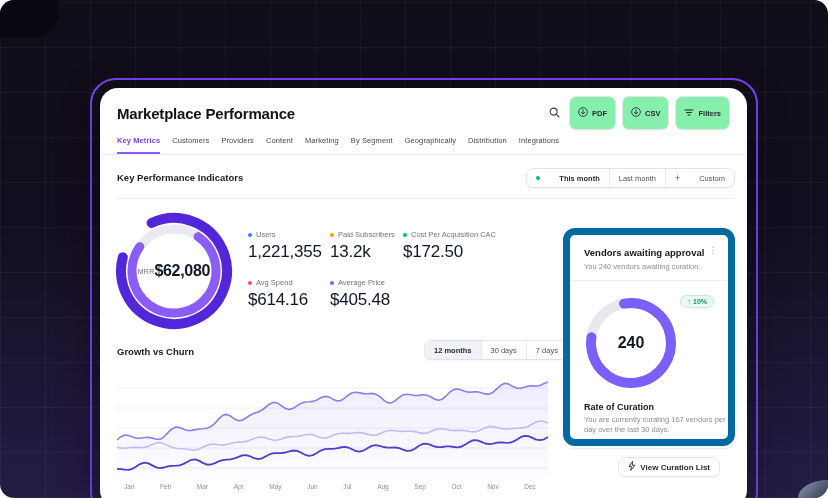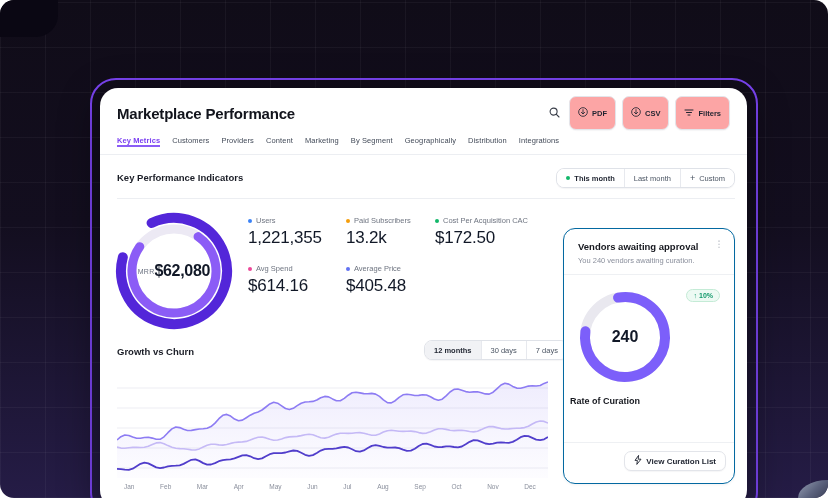--- a/index.html
+++ b/index.html
@@ -19,87 +19,87 @@
     border-radius:26px;}
   .card{position:absolute;left:100px;top:88px;width:647px;height:420px;background:#fff;
     border-radius:18px;overflow:hidden;box-shadow:0 10px 40px rgba(0,0,0,.45);}
 
   
   .hdr{position:absolute;left:17px;right:17px;top:10px;height:30px;display:flex;align-items:center;}
   .title{font-size:15px;font-weight:bold;color:#12141c;letter-spacing:-.2px;}
   .hdr-actions{margin-left:auto;display:flex;align-items:center;gap:6px;}
   .icon-btn{width:18px;height:18px;border:none;background:transparent;display:flex;align-items:center;
     justify-content:center;cursor:pointer;padding:0;}
-  .btn{display:flex;align-items:center;gap:4px;border:1px solid #e3e5ea;background:#fca5a5;border-radius:7px;
+  .btn{display:flex;align-items:center;gap:4px;border:1px solid #e3e5ea;background:#86efac;border-radius:7px;
     padding:16px 8px;height:14px;font-size:7.5px;font-weight:bold;color:#1f2430;cursor:pointer;
     box-shadow:0 1px 1px rgba(16,24,40,.04);}
   .btn svg{flex:none;}
 
   
   .tabs{position:absolute;left:17px;right:0;top:48px;display:flex;gap:12px;}
-  .tab{font-size:7.5px;color:#434b59;letter-spacing:.1px;cursor:pointer;
+  .tab{font-size:7.5px;color:#434b59;letter-spacing:.1px;padding-bottom:7px;cursor:pointer;
     border-bottom:2px solid transparent;white-space:nowrap;}
   .tab.active{color:#7b3ff2;font-weight:bold;border-bottom-color:#8a5cf6;}
   .rule{position:absolute;left:0;right:0;height:1px;background:#eceef2;}
   .rule.tabs-rule{top:66px;}
   .rule.kpi-rule{left:17px;right:12px;top:110px;}
 
   
   .sec-h{position:absolute;font-size:9.5px;font-weight:bold;color:#1a1d26;}
   .kpi-h{left:17px;top:84px;}
   .growth-h{left:17px;top:258px;}
 
   
   .seg{position:absolute;display:flex;border:1px solid #dfe2e8;border-radius:8px;background:#fff;
     overflow:hidden;box-shadow:0 1px 1px rgba(16,24,40,.04);}
   .seg.kpi-seg{right:12px;top:80px;height:20px;}
   .seg.growth-seg{left:324px;top:252px;height:20px;}
-  .seg .opt{display:flex;align-items:center;gap:4px;padding:0 9px;font-size:7.5px;color:#4b5563;
+  .seg .opt{display:flex;align-items:center;gap:19px;padding:0 9px;font-size:7.5px;color:#4b5563;
     cursor:pointer;border-left:1px solid #e7e9ee;background:#fff;}
   .seg .opt:first-child{border-left:none;}
   .seg .opt.active{font-weight:bold;color:#1f2430;}
   .seg.growth-seg .opt.active{background:#f1f2f5;}
   .greendot{width:4px;height:4px;border-radius:2px;background:#12b76a;}
   .plus{font-size:9px;color:#4b5563;line-height:0;}
 
   
   .donut-main{position:absolute;left:14px;top:123px;width:120px;height:120px;}
   .donut-center{position:absolute;left:14px;top:123px;width:120px;height:120px;display:flex;
     flex-direction:row;align-items:center;justify-content:center;pointer-events:none;}
   .donut-center .cap{font-size:7px;color:#6b7280;letter-spacing:.2px;}
   .donut-center .val{font-size:16px;font-weight:bold;color:#111827;letter-spacing:-.3px;}
 
   
-  .metrics{position:absolute;left:148px;top:128px;display:grid;
-    grid-template-columns:82px 73px 140px;grid-row-gap:16px;gap:16px;}
+  .metrics{position:absolute;left:148px;top:142px;display:grid;
+    grid-template-columns:82px 73px 140px;grid-row-gap:16px;}
   .metric .lab{display:flex;align-items:center;gap:4px;font-size:7.5px;color:#6e7480;}
   .metric .dot{width:4px;height:4px;border-radius:2px;flex:none;}
   .metric .val{margin-top:3px;font-size:17px;font-weight:normal;color:#111827;letter-spacing:-.2px;}
 
   
   .chart-wrap{position:absolute;left:17px;top:290px;width:431px;height:100px;}
   .months{position:absolute;left:24px;top:395px;width:412px;display:flex;justify-content:space-between;}
   .months span{font-size:6.5px;color:#8a8f9c;}
 
   
-  .panel{position:absolute;left:463px;top:140px;width:172px;height:256px;border:1px solid #0369a1;
+  .panel{position:absolute;left:463px;top:140px;width:172px;height:218px;border:7px solid #0369a1;
     border-radius:12px;background:#fff;box-shadow:0 1px 3px rgba(16,24,40,.05);}
   .panel .p-title{position:absolute;left:14px;top:12px;font-size:9.5px;font-weight:bold;color:#16181f;}
   .panel .kebab{position:absolute;right:8px;top:8px;width:14px;height:14px;border:none;background:none;
     cursor:pointer;color:#9aa0ab;font-size:9px;line-height:14px;padding:0;}
   .panel .p-sub{position:absolute;left:14px;top:27px;font-size:7.5px;color:#8a8f9c;}
   .panel .p-rule1{position:absolute;left:0;right:0;top:45px;height:1px;background:#eef0f3;}
   .panel .badge{position:absolute;right:14px;top:60px;display:flex;align-items:center;gap:2px;
     padding:2px 6px;border-radius:9px;background:#edfaf3;border:1px solid #c4ebd6;color:#12996b;
     font-size:7px;font-weight:bold;}
   .donut-vendors{position:absolute;left:11px;top:58px;width:100px;height:100px;}
   .panel .v-count{position:absolute;left:11px;top:58px;width:100px;height:100px;display:flex;
     align-items:center;justify-content:center;font-size:16px;font-weight:bold;color:#111827;
     pointer-events:none;}
-  .panel .rate-t{position:absolute;left:6px;top:167px;font-size:9px;font-weight:bold;color:#16181f;text-align:right;}
+  .panel .rate-t{position:absolute;left:14px;top:167px;font-size:9px;font-weight:bold;color:#16181f;text-align:right;}
   .panel .rate-x{position:absolute;left:14px;top:180px;width:146px;font-size:7.5px;line-height:10px;
     color:#8a8f9c;}
   .panel .p-rule2{position:absolute;left:0;right:0;top:213px;height:1px;background:#eef0f3;}
   .panel .cta{position:absolute;right:8px;top:222px;display:flex;align-items:center;gap:4px;
     border:1px solid #e3e5ea;background:#fff;border-radius:7px;height:20px;padding:0 9px;
     font-size:8px;font-weight:bold;color:#1f2430;cursor:pointer;box-shadow:0 1px 1px rgba(16,24,40,.04);}
 </style>
 </head>
 <body>
 
@@ -289,20 +289,21 @@
         <span>10%</span>
       </div>
 
       <svg class="donut-vendors" id="donut-vendors" viewBox="0 0 100 100">
         <circle cx="50" cy="50" r="40" fill="none" stroke="#e9e8ef" stroke-width="10"></circle>
         <circle id="dv-arc" cx="50" cy="50" r="40" fill="none" stroke-width="10" stroke-linecap="round" transform="rotate(-100 50 50)" stroke="#7c5ffa" stroke-dasharray="201.06192982974676 251.32741228718345"></circle>
       </svg>
       <div class="v-count">240</div>
 
       <div class="rate-t">Rate of Curation</div>
+      <div class="rate-x">You are currently curating 167 vendors per day over the last 30 days.</div>
       <div class="p-rule2"></div>
 
       <button class="cta">
         <span>
           <svg width="8" height="10" viewBox="0 0 8 10">
               <path d="M4.6 0.4 L1 5.4 H3.4 L2.8 9.4 L7 4.2 H4.2 Z" fill="none" stroke="#1f2430" stroke-width="0.9" stroke-linejoin="round"></path>
             </svg>
         </span>
         <span>View Curation List</span>
       </button>

